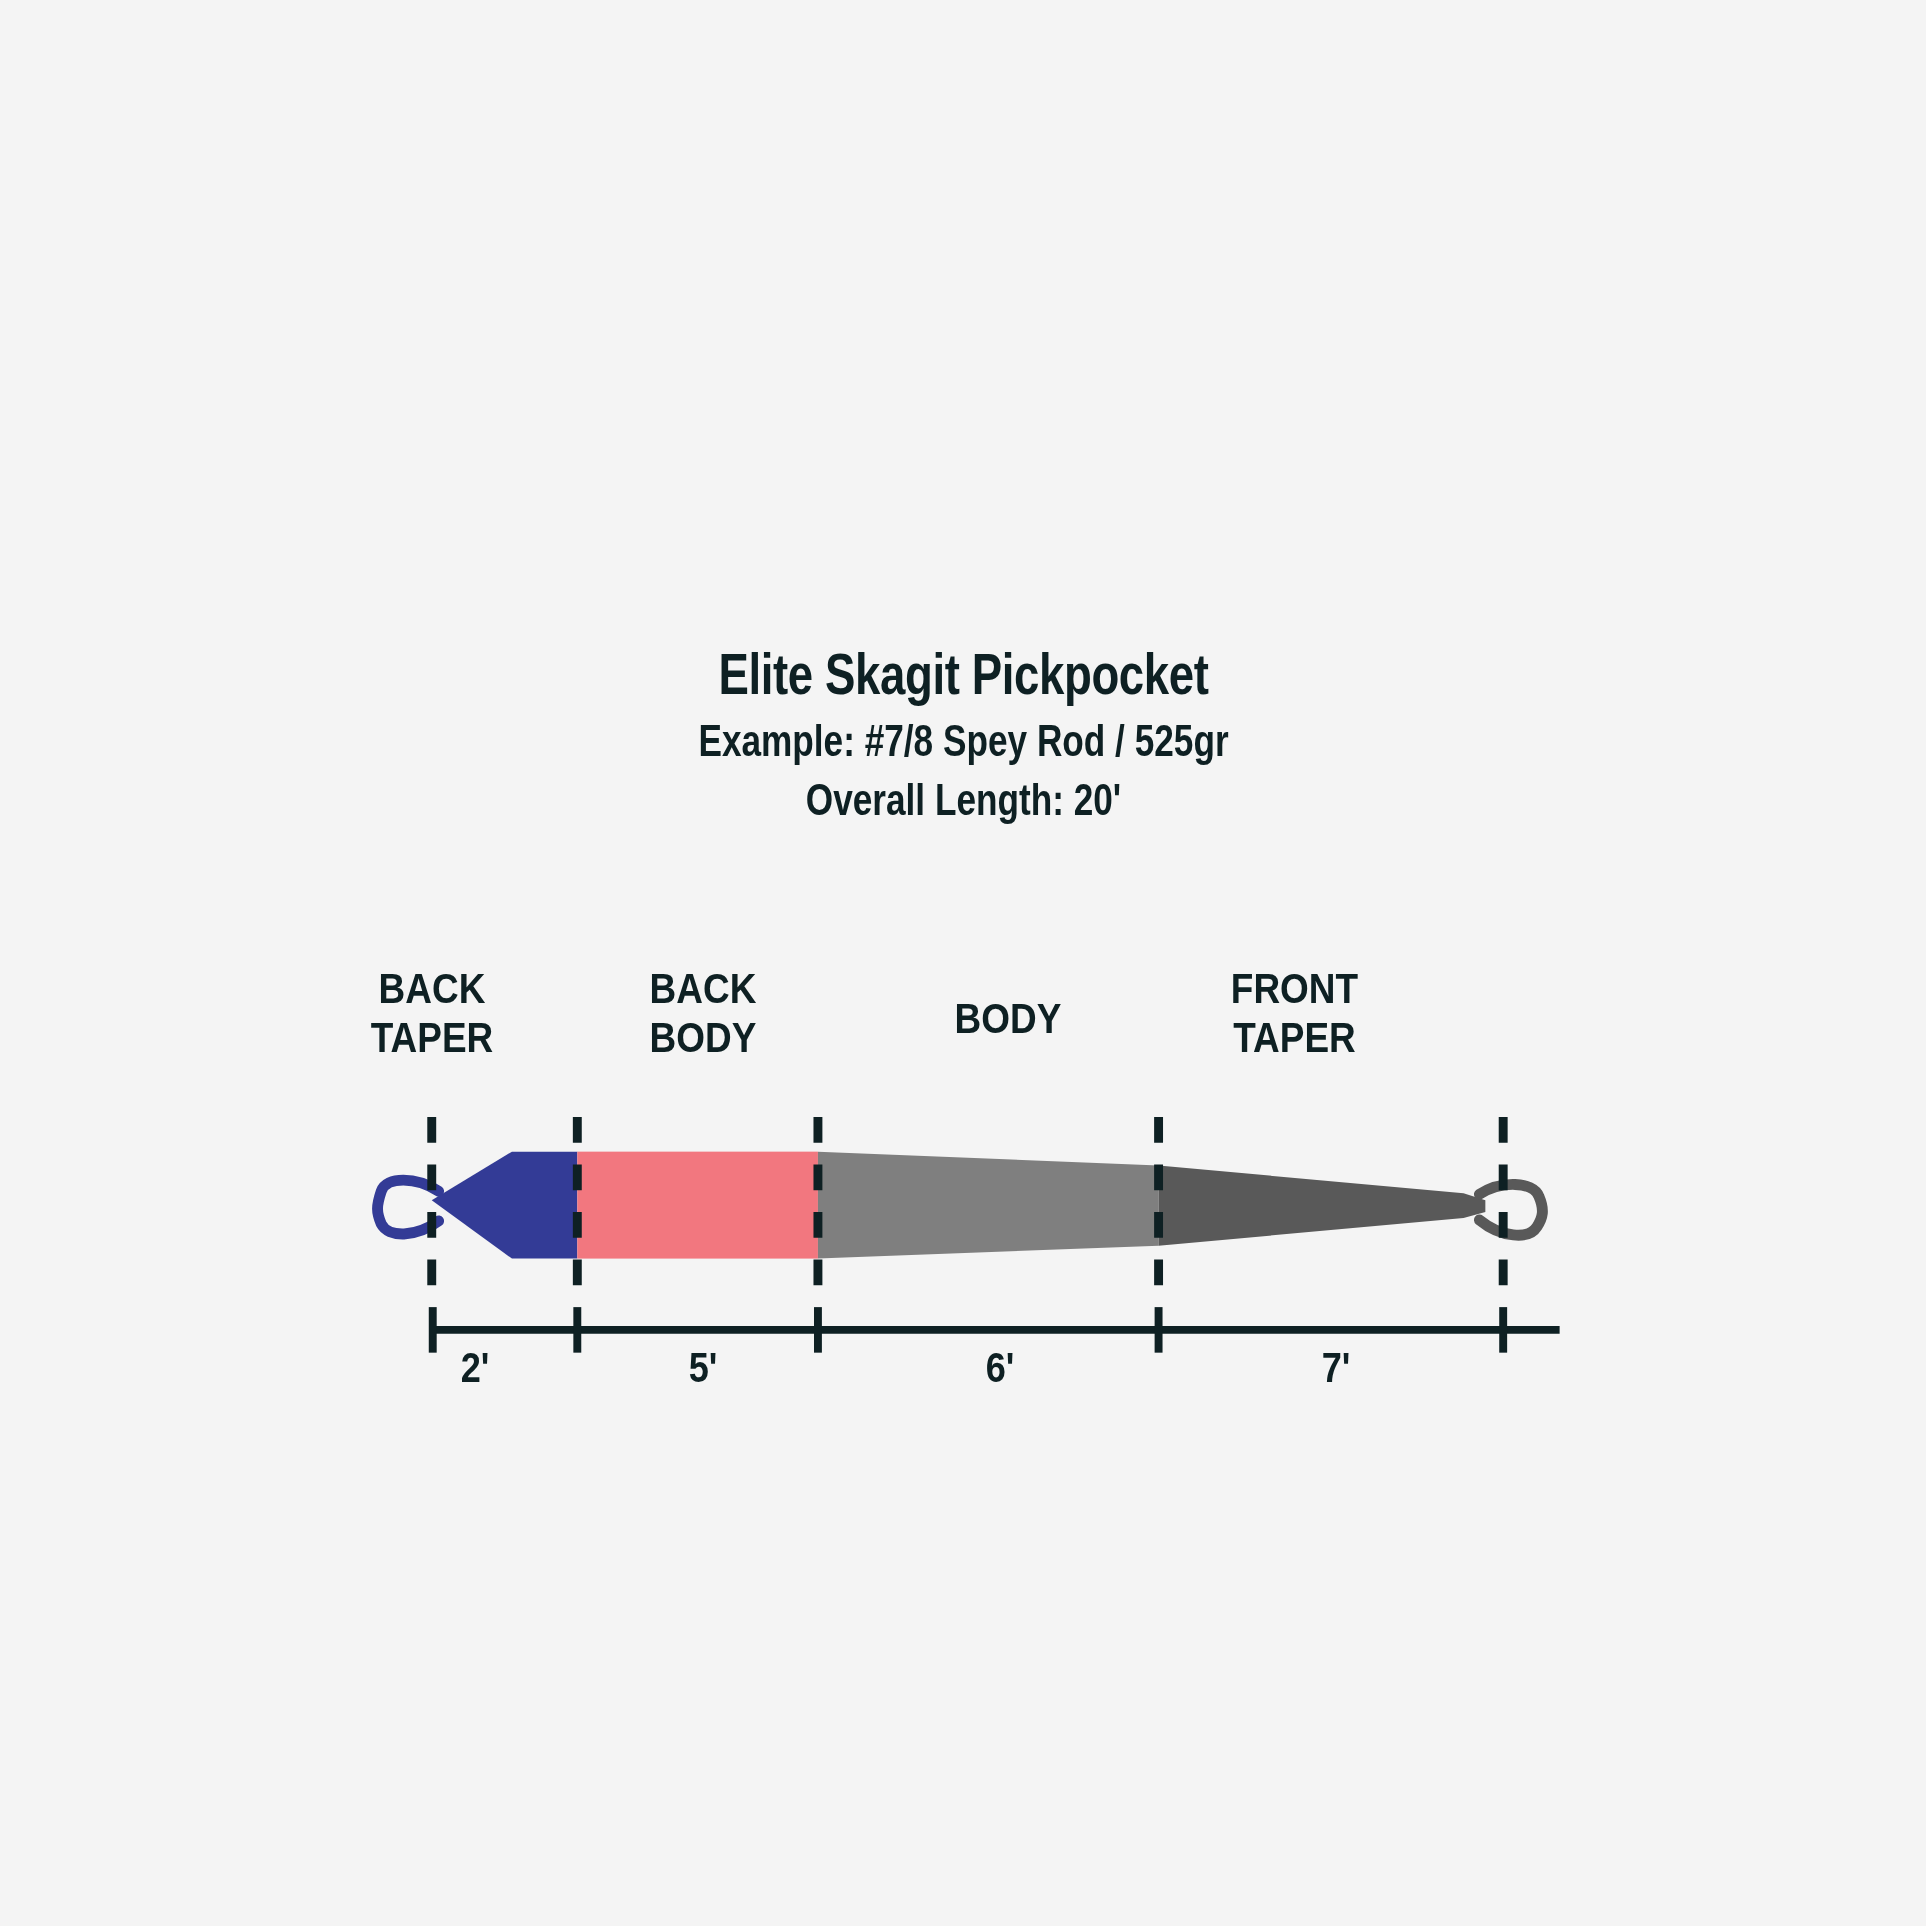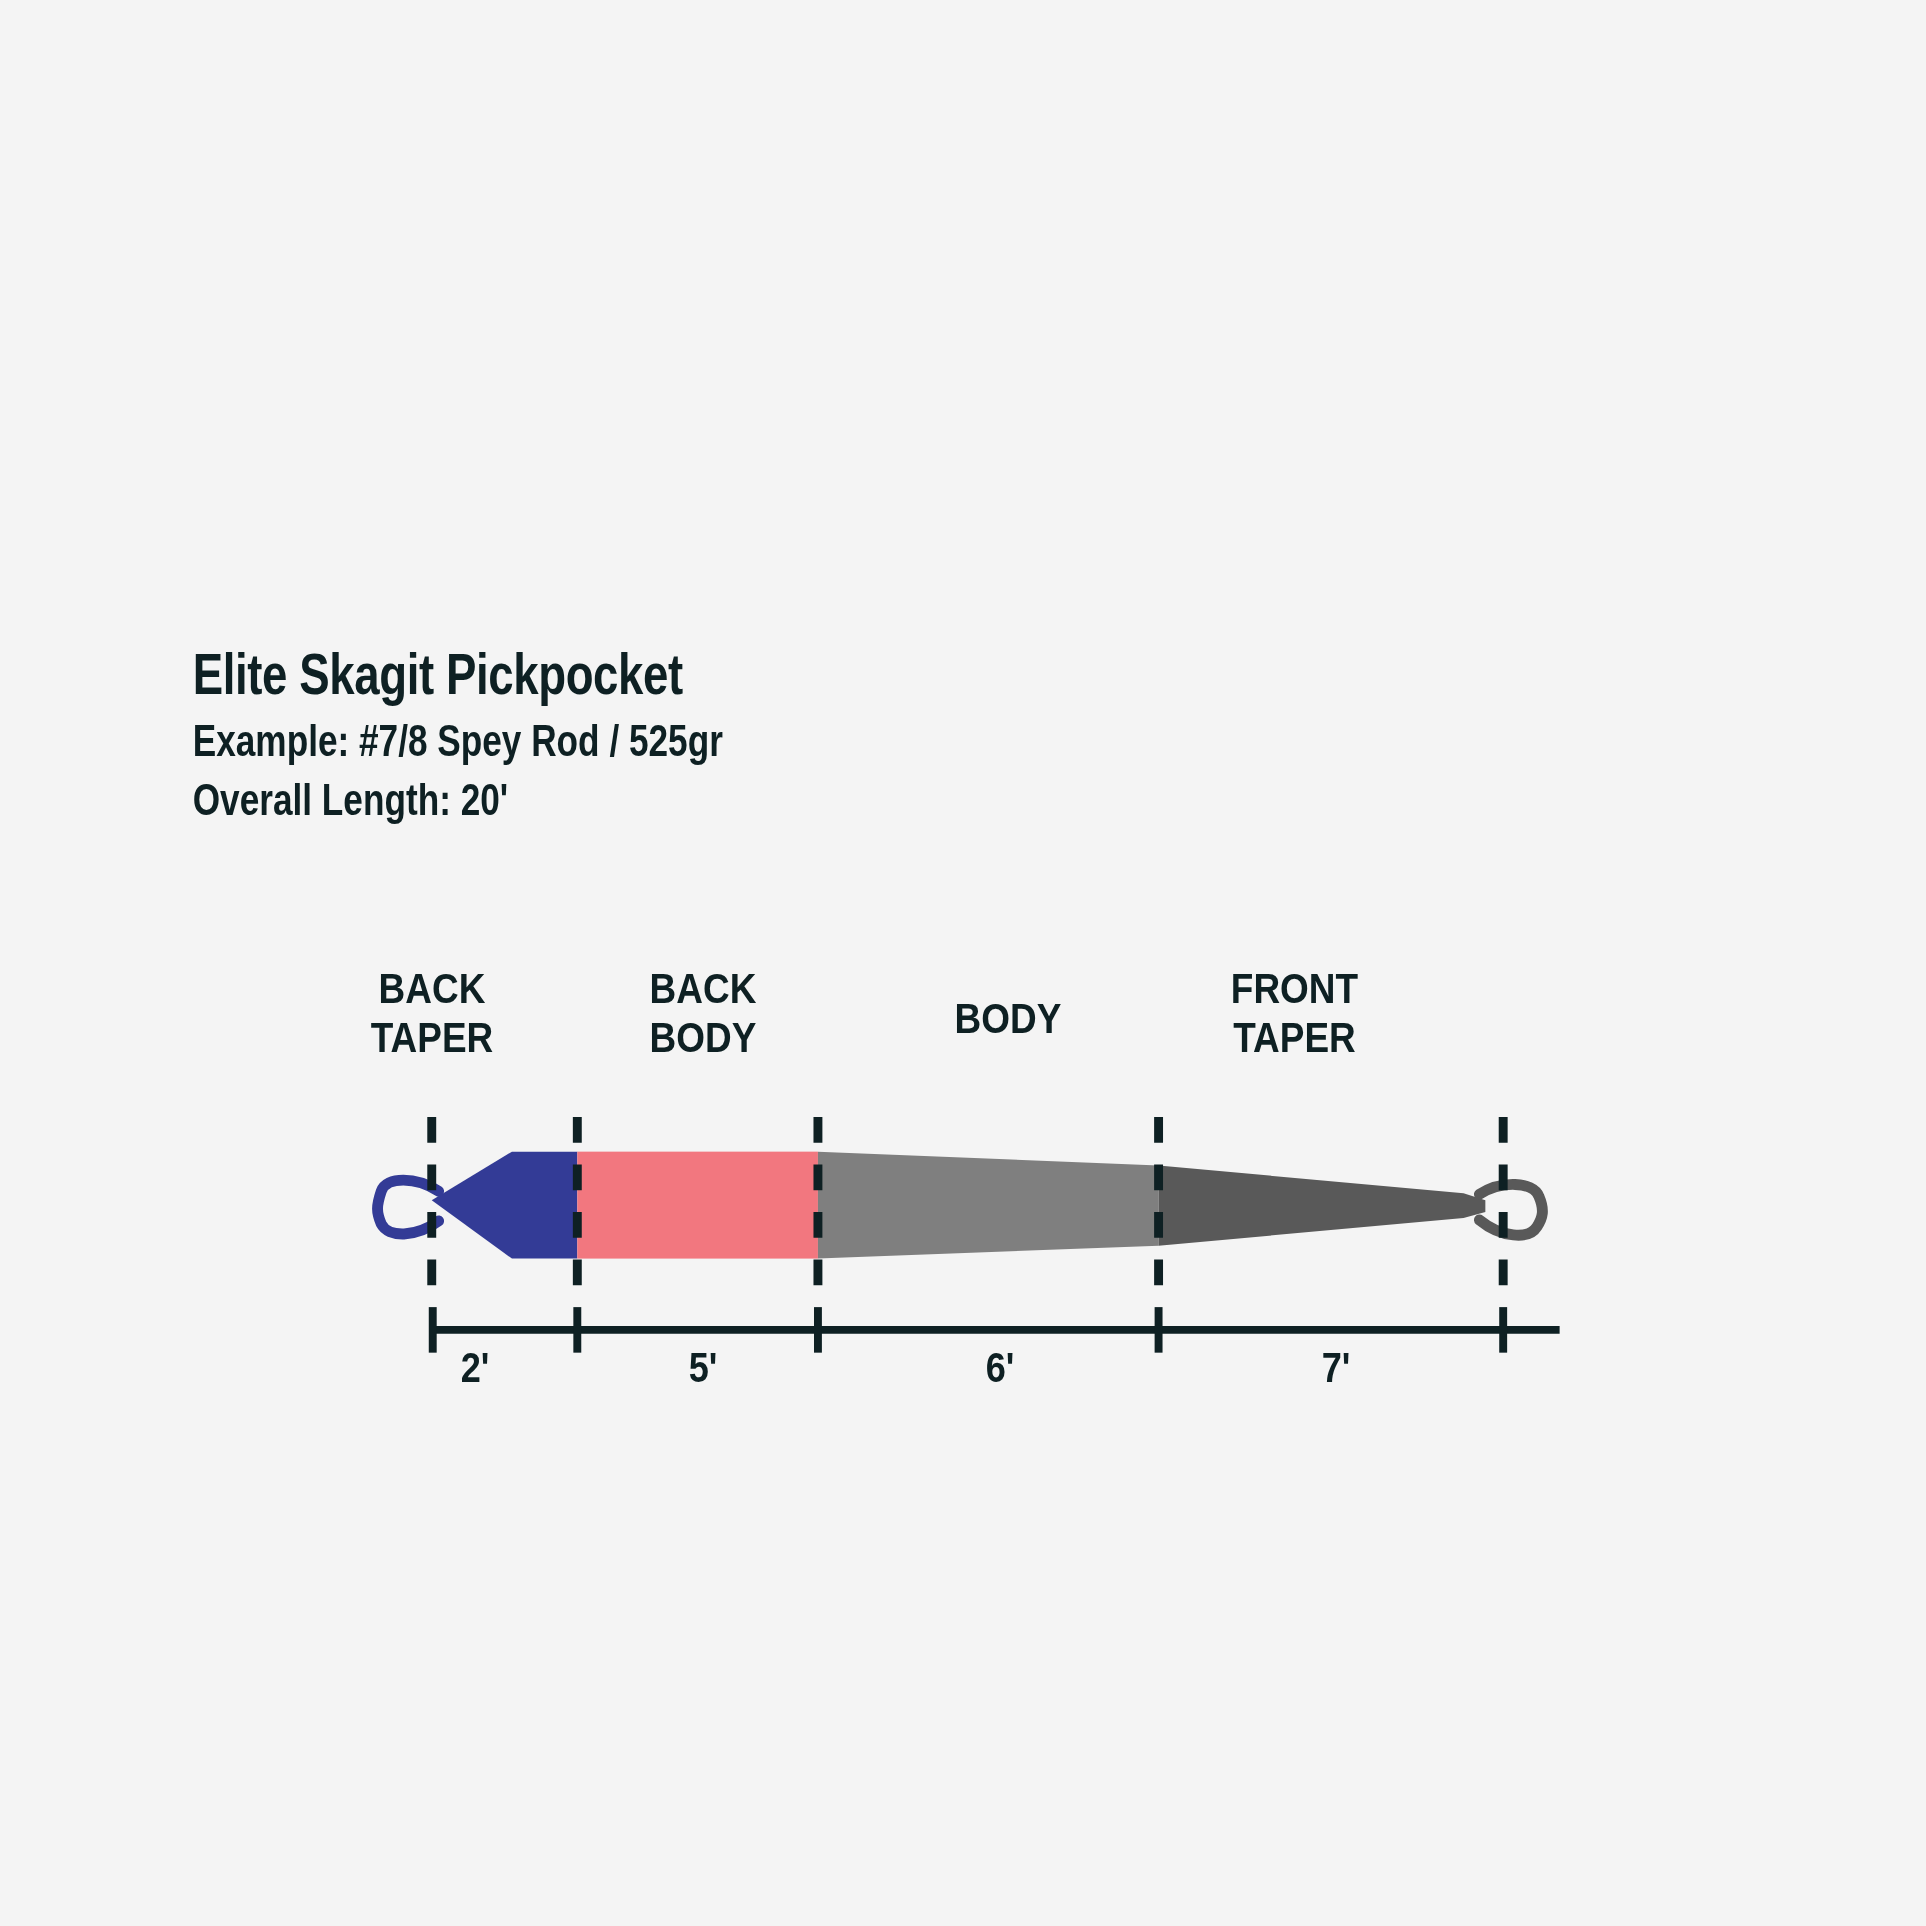--- a/index.html
+++ b/index.html
@@ -19,21 +19,21 @@
     inset: 0;
     width: 1927px;
     height: 1927px;
     background: #f4f4f4;
   }
   .titleblock {
     position: absolute;
     left: 0;
     right: 0;
     top: 644px;
-    text-align: left;
+    text-align: center;
     color: #0e2023;
   }
   .title-main {
     font-size: 57px;
     font-weight: 700;
     letter-spacing: -0.5px;
     transform: scaleX(0.80);
     transform-origin: center center;
     line-height: 1.08;
     white-space: nowrap;

